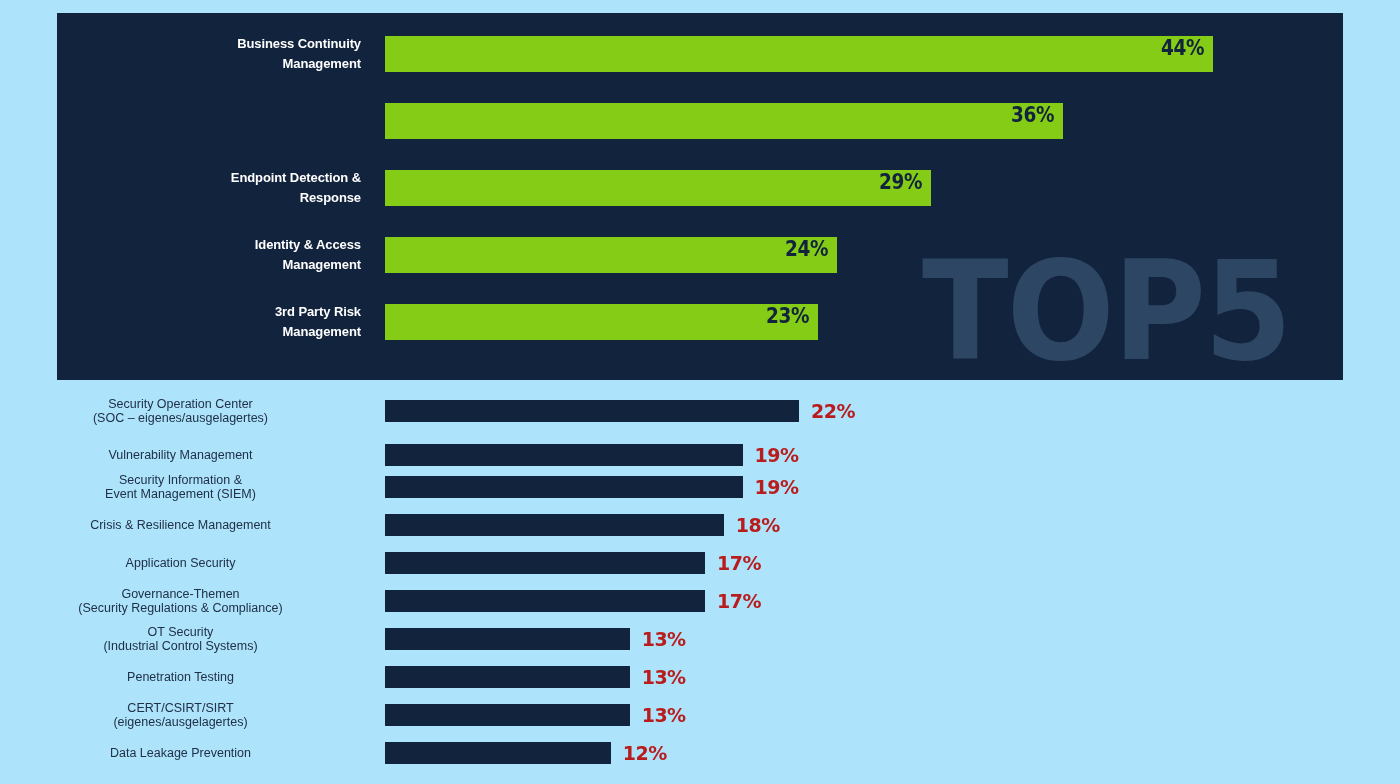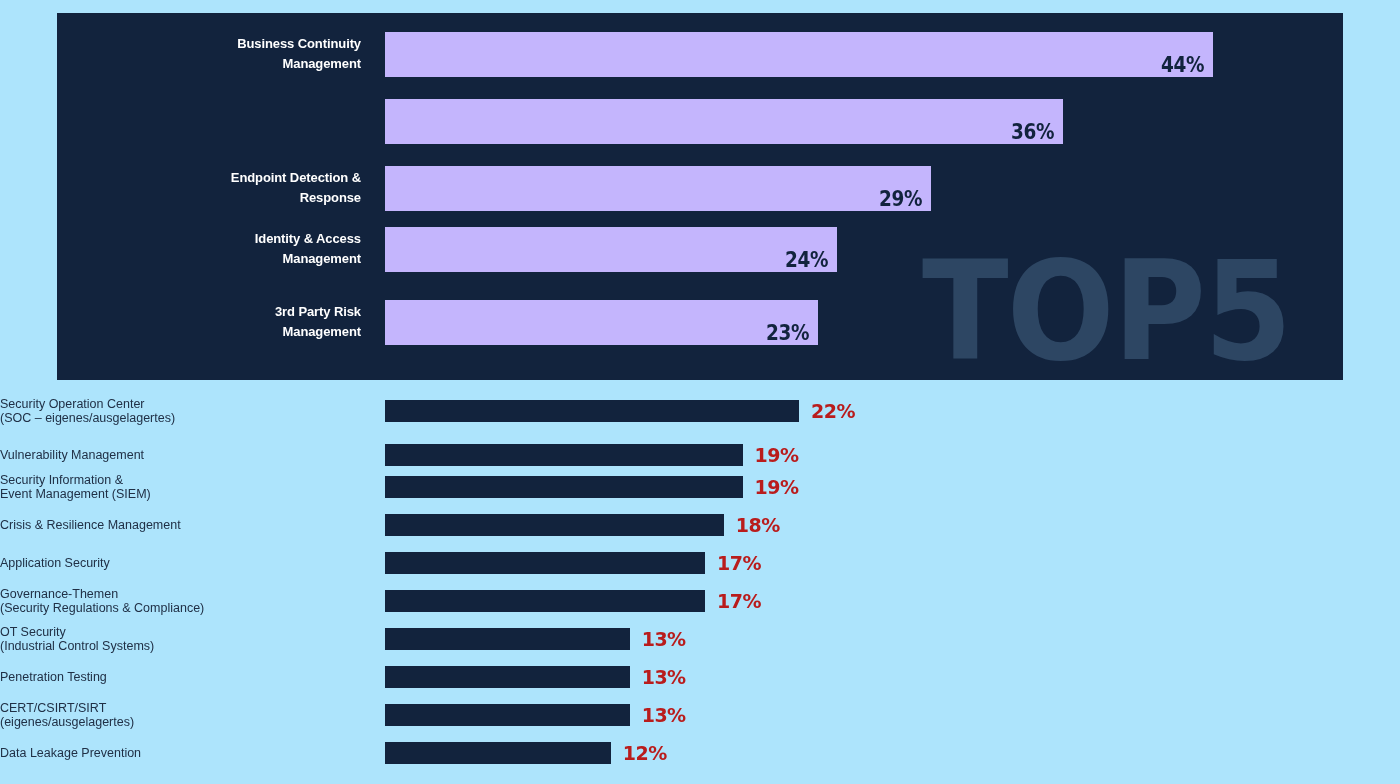--- a/index.html
+++ b/index.html
@@ -74,24 +74,24 @@
     color: #ffffff;
     font-weight: 700;
     font-size: 13px;
     line-height: 20px;
     letter-spacing: -0.1px;
   }
 
   .top-bar {
     position: absolute;
     left: 328px;   
-    height: 45px;
-    background: #c4b5fd;
+    height: 36px;
+    background: #84cc16;
     display: flex;
-    align-items: flex-end;
+    align-items: flex-start;
     justify-content: flex-end;
   }
 
   .top-bar-value {
     color: #12233d;
     font-family: "DejaVu Sans", sans-serif;
     font-weight: 700;
     font-size: 21px;
     letter-spacing: -0.5px;
     padding-right: 10px;
@@ -112,21 +112,21 @@
     position: absolute;
     left: 0;
     width: 100%;
     height: 22px;
   }
 
   .bot-label-box {
     position: absolute;
     left: 0;
     width: 361px;
-    text-align: left;
+    text-align: center;
     color: #203046;
     font-size: 12.5px;
     line-height: 14px;
     top: 50%;
     transform: translateY(-50%);
   }
 
   .bot-bar {
     position: absolute;
     left: 385px;
@@ -171,21 +171,21 @@
         </div>
         <div class="top-row" style="top: 158px; text-decoration: underline;">
           <div class="top-label-box">
             <div>Endpoint Detection &amp;</div>
             <div>Response</div>
           </div>
           <div class="top-bar" style="width: 545.78px;">
             <span class="top-bar-value">29%</span>
           </div>
         </div>
-        <div class="top-row" style="top: 219px;">
+        <div class="top-row" style="top: 225px;">
           <div class="top-label-box">
             <div>Identity &amp; Access</div>
             <div>Management</div>
           </div>
           <div class="top-bar" style="width: 451.68px;">
             <span class="top-bar-value">24%</span>
           </div>
         </div>
         <div class="top-row" style="top: 292px;">
           <div class="top-label-box">

